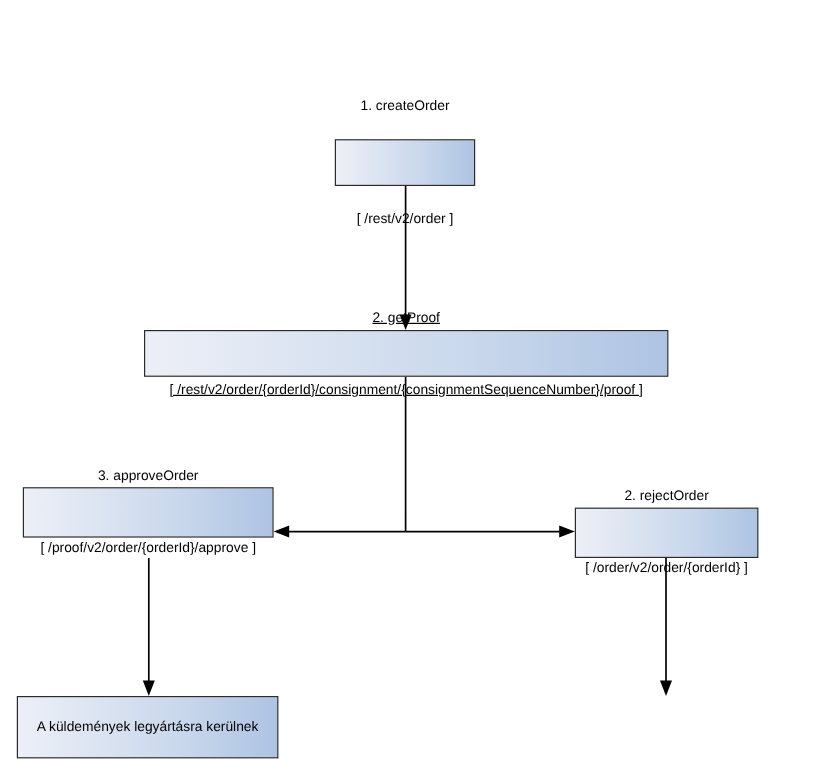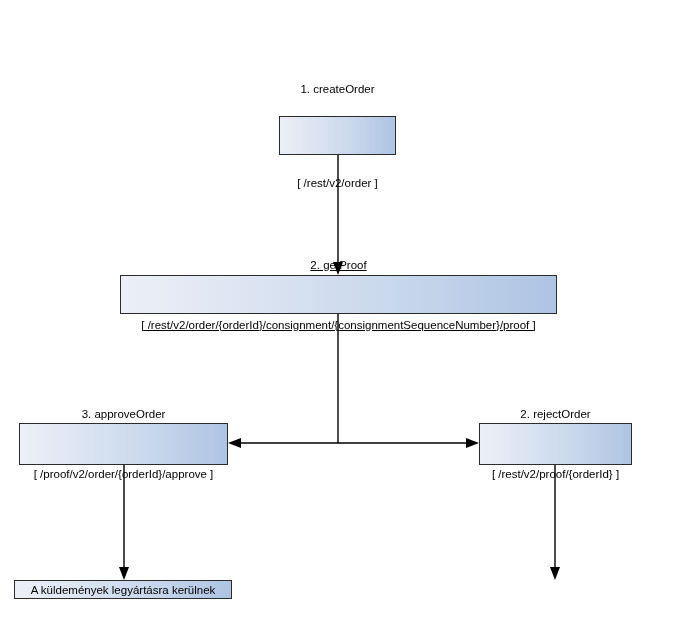--- a/index.html
+++ b/index.html
@@ -70,35 +70,35 @@
   }
   #node-get-proof {
     left: 120px;
     top: 275px;
     width: 437px;
     height: 39px;
     text-decoration: underline;
   }
   #node-approve-order {
     left: 19px;
-    top: 423px;
+    top: 406px;
     width: 209px;
     height: 42px;
   }
   #node-reject-order {
     left: 479px;
     top: 423px;
     width: 153px;
     height: 42px;
   }
   #node-outcome-produced {
     left: 14px;
     top: 580px;
     width: 218px;
-    height: 19px;
+    height: 52px;
     justify-content: center;
   }
   #node-outcome-not-produced {
     left: 422px;
     top: 580px;
     width: 248px;
     height: 34px;
     justify-content: center;
   }
 
@@ -159,21 +159,21 @@
     <span class="node-path">[ /rest/v2/order/{orderId}/consignment/{consignmentSequenceNumber}/proof ]</span>
   </div>
 
   <div class="node" id="node-approve-order">
     <span class="node-title">3. approveOrder</span>
     <span class="node-path">[ /proof/v2/order/{orderId}/approve ]</span>
   </div>
 
   <div class="node" id="node-reject-order">
     <span class="node-title">2. rejectOrder</span>
-    <span class="node-path">[ /rest/v2/proof/{orderId} ]</span>
+    <span class="node-path">[ /order/v2/order/{orderId} ]</span>
   </div>
 
   <div class="node" id="node-outcome-produced">
     <span class="node-title">A küldemények legyártásra kerülnek</span>
   </div>
 
 
 </div>
 
 </body></html>

